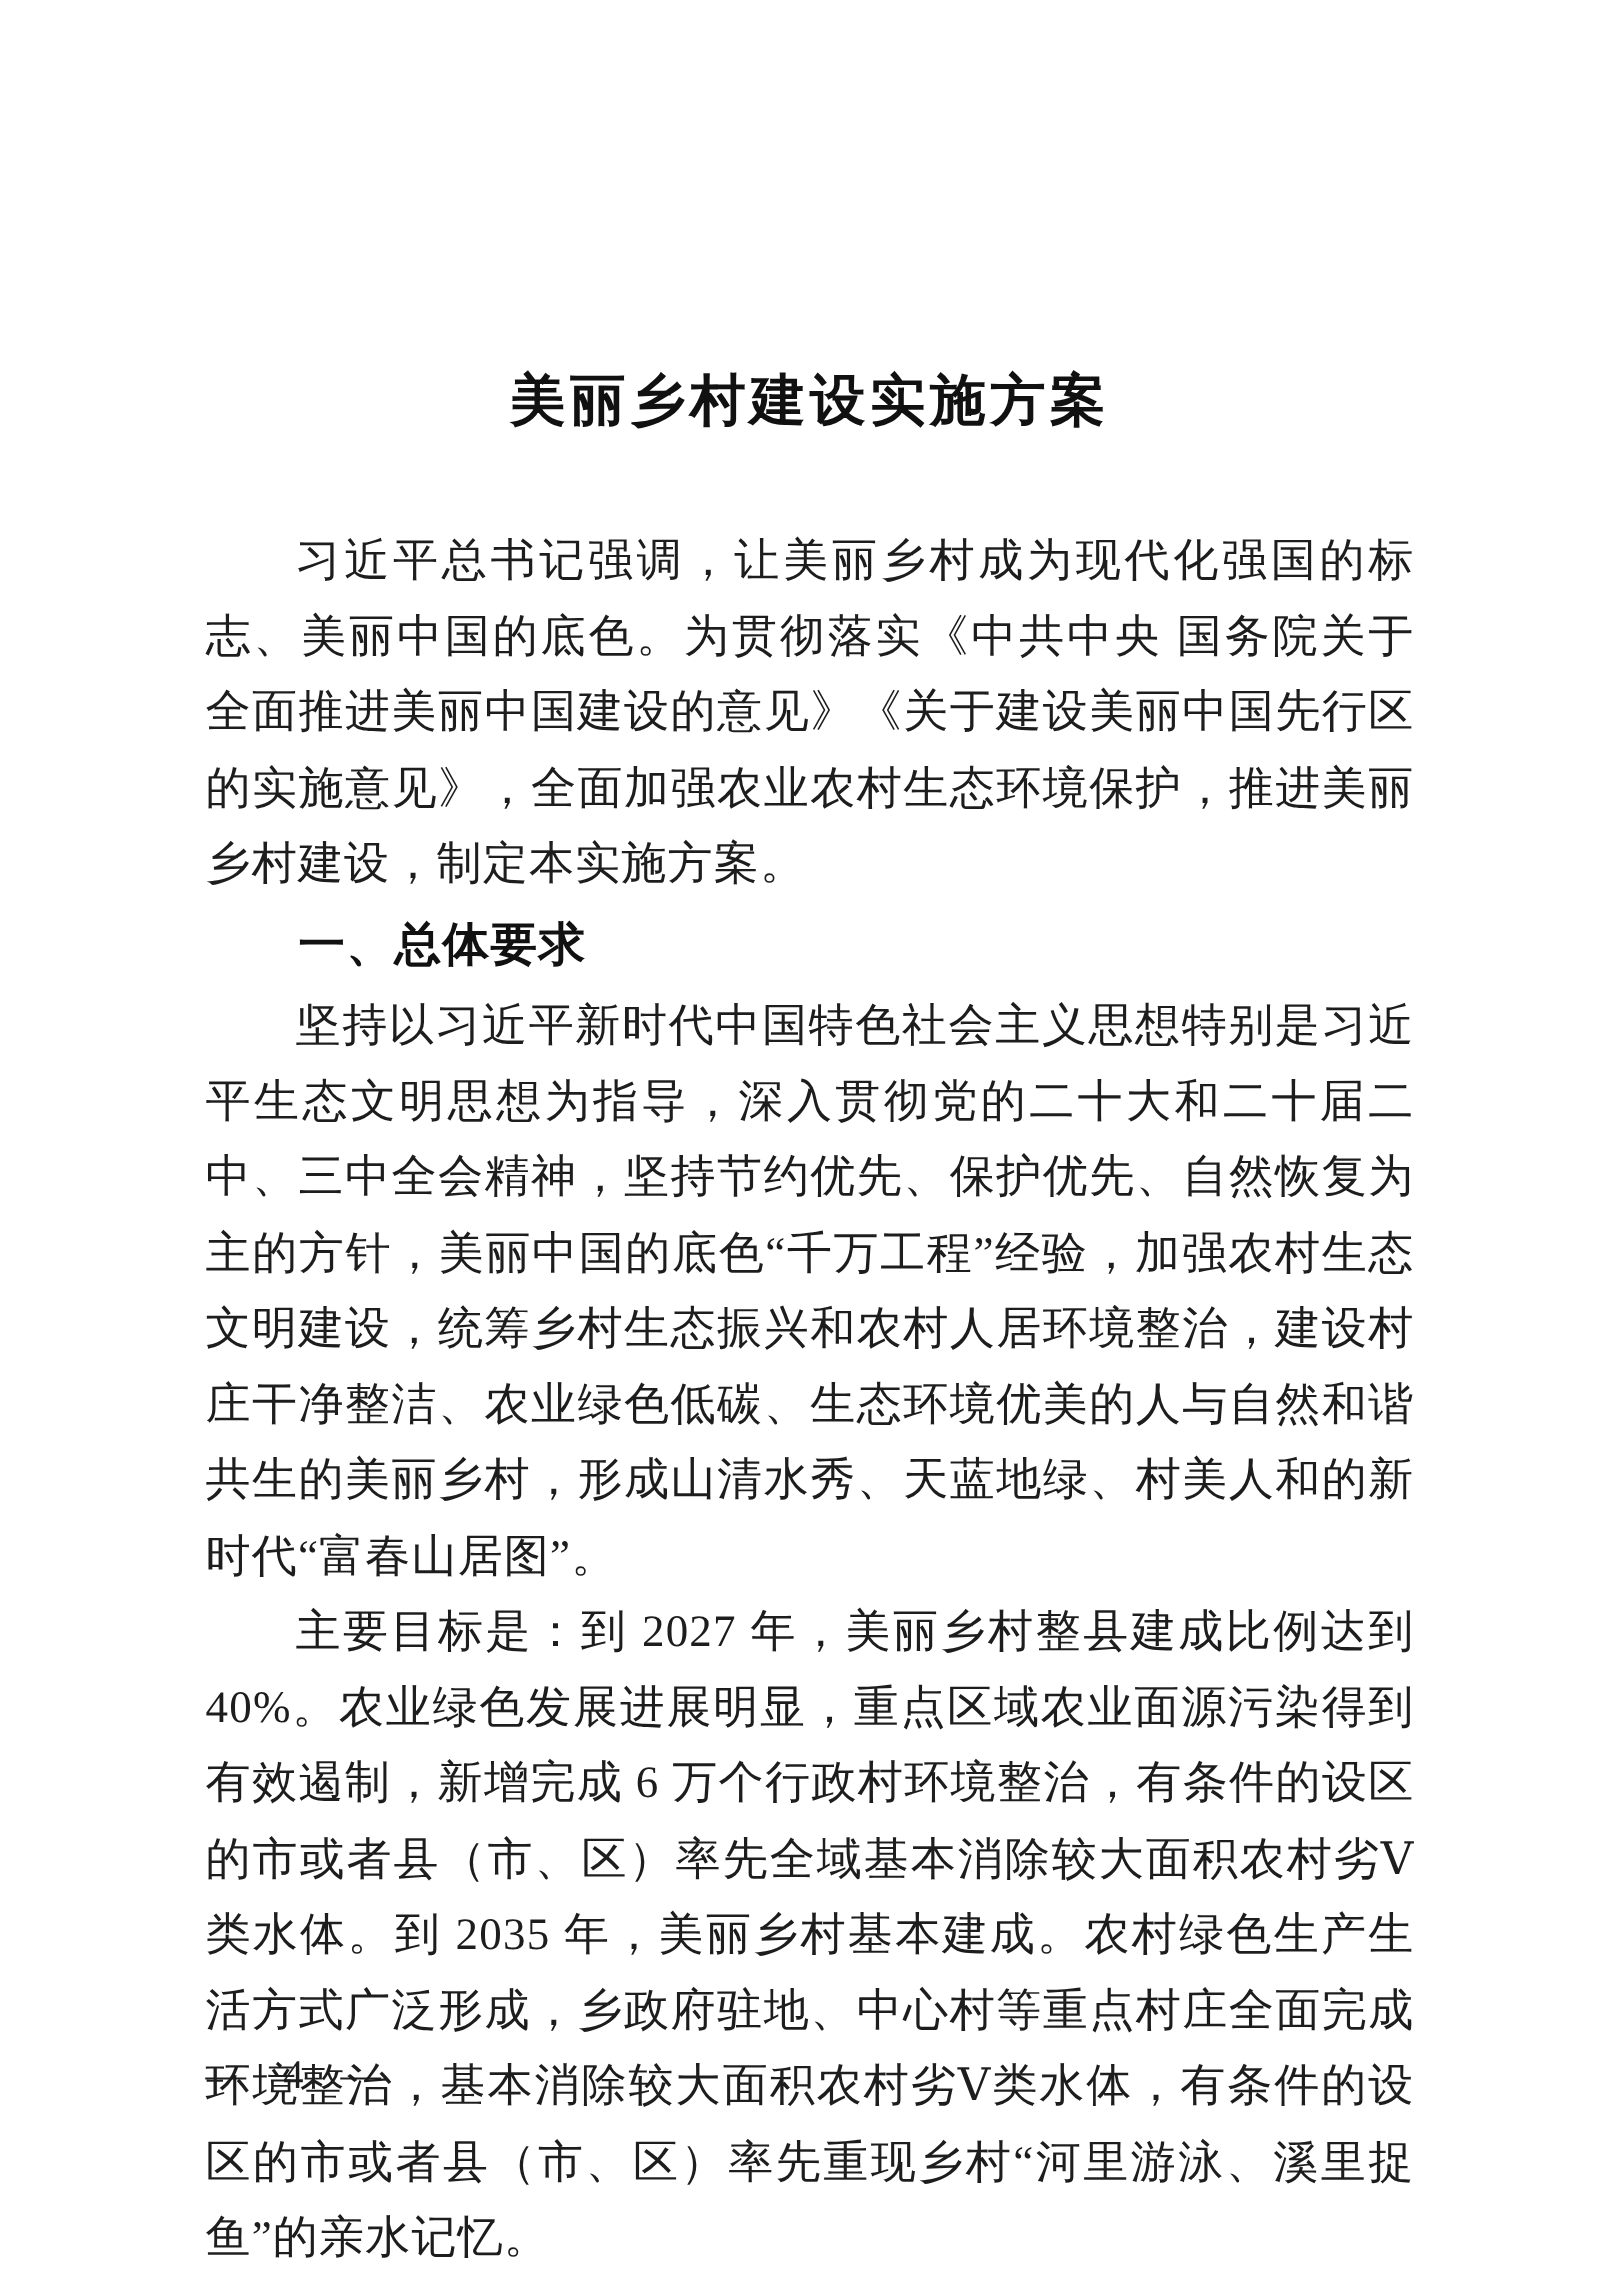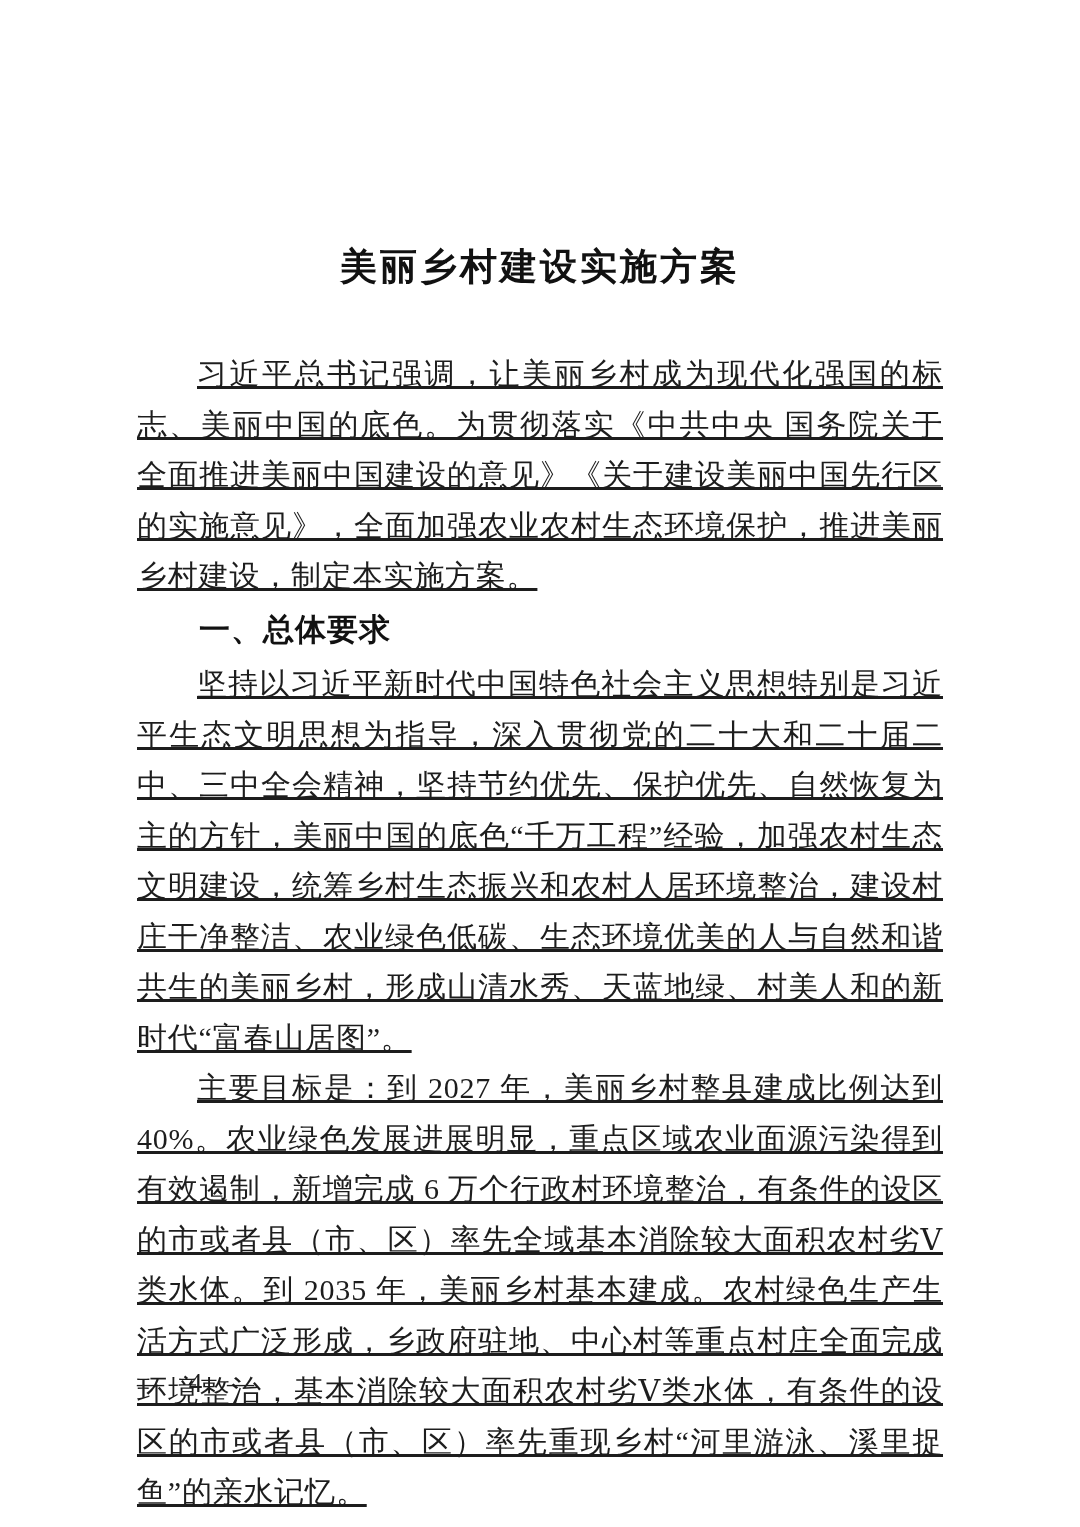--- a/index.html
+++ b/index.html
@@ -31,21 +31,20 @@
   .body-para {
     margin: 0;
     font-family: "Liberation Serif", "DejaVu Serif", serif;
     font-size: 30px;
     line-height: 50.5px;
     letter-spacing: 0.8px;
     text-indent: 2em;
     text-align: justify;
     text-align-last: left;
     color: #1d1d1d;
-    text-decoration: underline;
   }
   .section-heading {
     margin: 3px 0 4px 0;
     font-family: "Liberation Sans", "DejaVu Sans", sans-serif;
     font-weight: 700;
     font-size: 31px;
     line-height: 50.5px;
     letter-spacing: 1px;
     text-indent: 2em;
     color: #111111;

